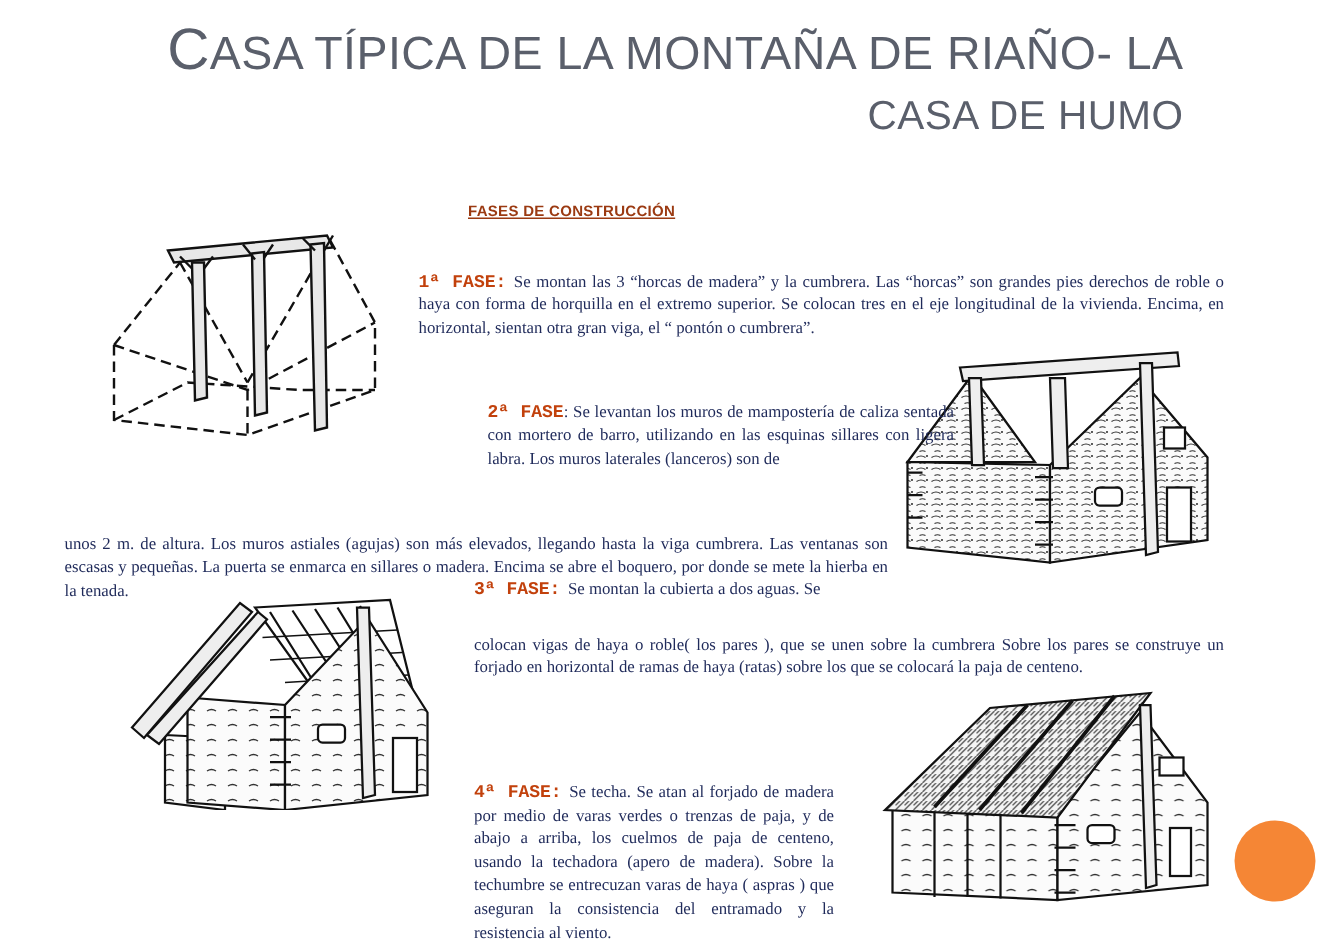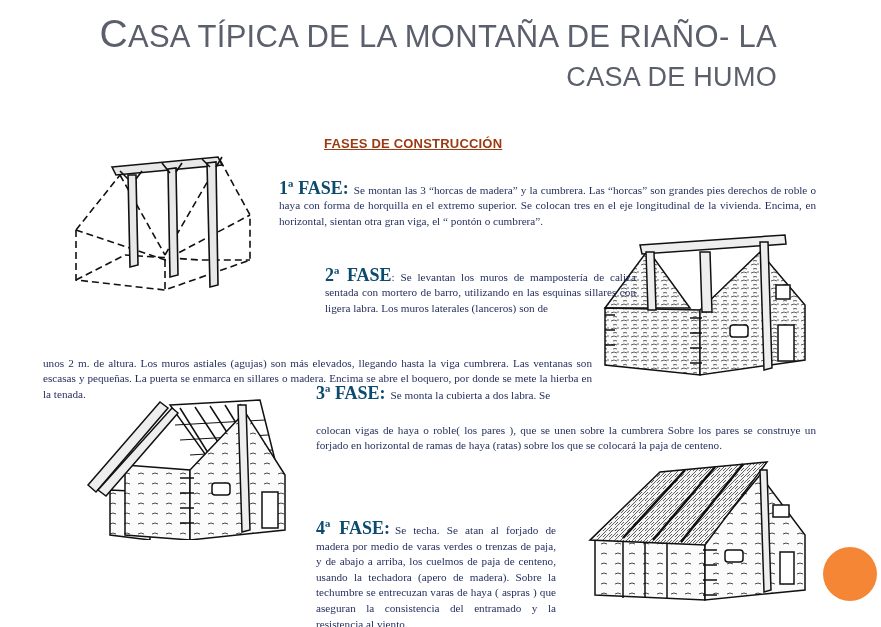--- a/index.html
+++ b/index.html
@@ -2,42 +2,42 @@
 <html><head>
   <meta charset="utf-8">
   <style>
     html, body { margin: 0; padding: 0; }
     body {
       width: 881px; height: 627px; position: relative; overflow: hidden;
       background: #ffffff;
       font-family: "Liberation Serif", serif;
     }
     .title {
-      position: absolute; right: 104px; color: #5a5f6b;
+      position: absolute; right: 92px; color: #5a5f6b;
       font-family: "Liberation Sans", sans-serif; font-weight: normal;
       text-align: right; white-space: nowrap; letter-spacing: 0.3px;
       text-transform: uppercase;
     }
     .title.l1 { top: 12px; font-size: 31px; }
     .title.l1 .cap { font-size: 39px; }
     .title.l2 { top: 62px; font-size: 27px; }
 
     .section-heading {
-      position: absolute; left: 324px; top: 136px;
+      position: absolute; left: 312px; top: 136px;
       font-family: "Liberation Sans", sans-serif; font-weight: bold;
-      font-size: 13px; color: #9b3a12; text-decoration: underline;
+      font-size: 10px; color: #9b3a12; text-decoration: underline;
       letter-spacing: 0.2px;
     }
     .para {
       position: absolute; color: #1f2a5a; font-size: 11.2px; line-height: 15.4px;
       text-align: justify;
     }
     .para .lbl {
-      font-family: Liberation Serif, serif; font-weight: bold;
-      color: #0c4a6e; font-size: 18px; margin-right: 5px;
+      font-family: Liberation Mono, monospace; font-weight: bold;
+      color: #c2410c; font-size: 12px; margin-right: 5px;
     }
     .p1 { left: 279px; top: 181px; width: 537px; }
     .p2a { left: 281px; top: 268px; width: 311px; margin-left: 44px; }
     .p2b { left: 43px; top: 316px; width: 549px; margin-top: 40px; }
     .p3a { left: 316px; top: 386px; width: 300px; }
     .p3b { left: 316px; top: 423px; width: 500px; }
     .p4 { left: 316px; top: 489px; width: 240px; font-size: 11.2px; line-height: 15.6px; margin-top: 32px; }
 
     .illus { position: absolute; }
     .illus svg { display: block; }
@@ -125,21 +125,21 @@
       <path d="M8,105 L80,22 L88,28 L16,112 Z" fill="#eee"></path>
       <path d="M18,110 L92,28 L98,33 L26,116 Z" fill="#eee"></path>
       <path d="M158,25 L166,25 L170,150 L162,152 Z" fill="#eee"></path>
       <rect x="132" y="103" width="18" height="12" rx="3" fill="#fff"></rect>
       <rect x="182" y="112" width="16" height="36" fill="#fff"></rect>
       <path d="M100,98 h14 M100,113 h14 M100,128 h14 M100,143 h14" fill="none"></path>
     </g>
   </svg>
 </div>
 
-<div class="para p3a"><span class="lbl">3ª FASE:</span><span>Se monta la cubierta a dos labra. Se</span></div>
+<div class="para p3a"><span class="lbl">3ª FASE:</span><span>Se montan la cubierta a dos aguas. Se</span></div>
 <div class="para p3b">colocan vigas de haya o roble( los pares ), que se unen sobre la cumbrera Sobre los pares se construye un forjado en horizontal de ramas de haya (ratas) sobre los que se colocará la paja de centeno.</div>
 
 <div class="para p4"><span class="lbl">4ª FASE:</span><span>Se techa. Se atan al forjado de madera por medio de varas verdes o trenzas de paja, y de abajo a arriba, los cuelmos de paja de centeno, usando la techadora (apero de madera). Sobre la techumbre se entrecuzan varas de haya ( aspras ) que  aseguran la consistencia del entramado y la resistencia al viento.</span></div>
 
 <div class="illus" style="left:585px; top:450px;">
   <svg width="225" height="160" viewBox="0 0 225 160">
     <defs>
       <pattern id="straw" width="6" height="6" patternUnits="userSpaceOnUse">
         <rect width="6" height="6" fill="#f4f4f4"></rect>
         <path d="M0,6 L6,0 M0,3 L3,0" stroke="#222" stroke-width="0.7"></path>

